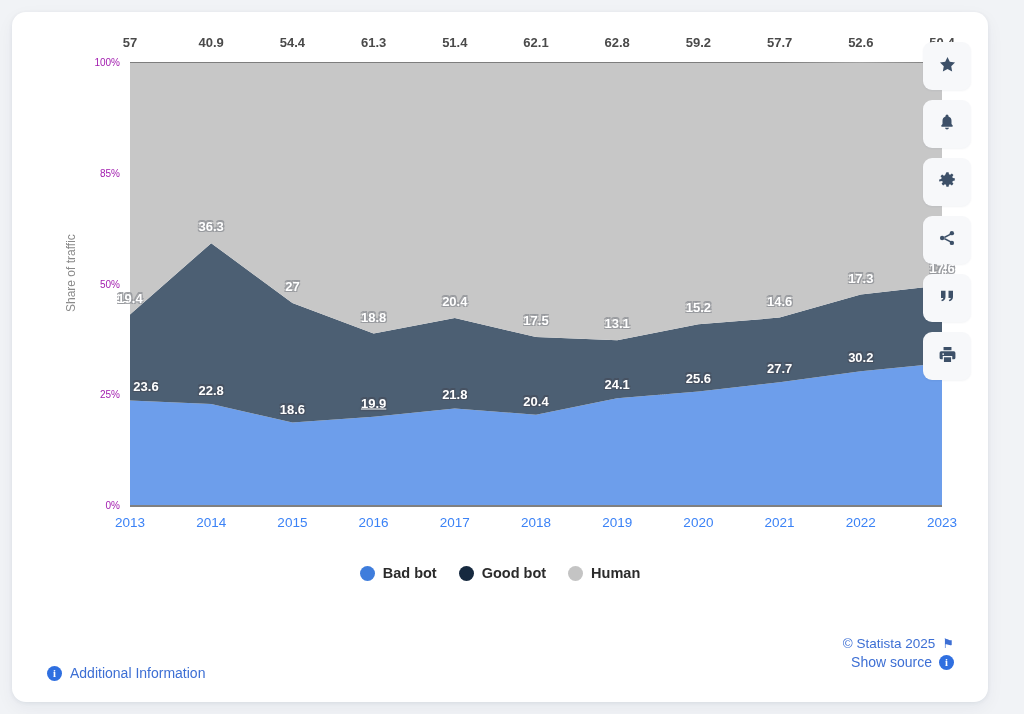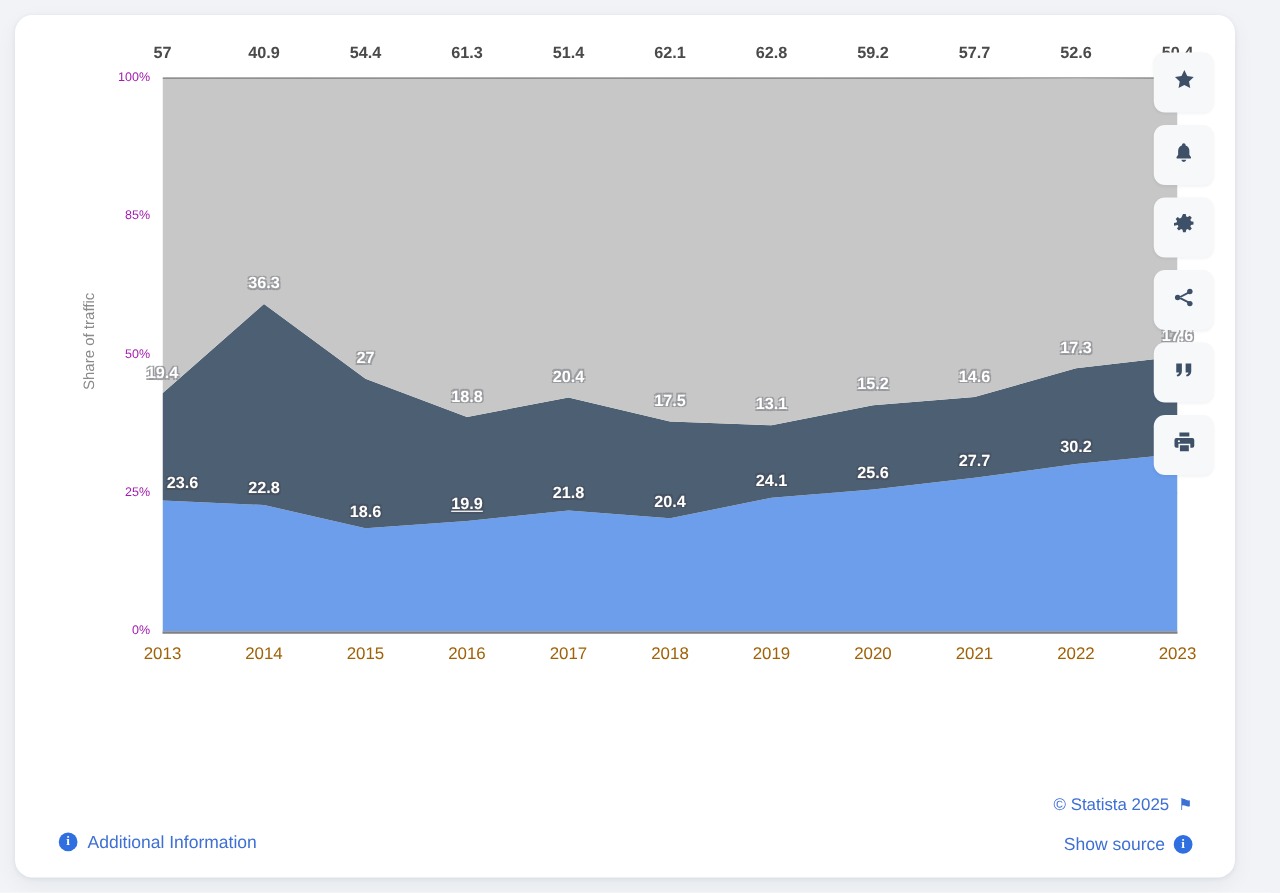--- a/index.html
+++ b/index.html
@@ -78,21 +78,21 @@
     transform: rotate(-90deg);
     transform-origin: left top;
     white-space: nowrap;
   }
 
   
   .xlab {
     position: absolute;
     top: 453px;
     font-size: 13.5px;
-    color: #a16207;
+    color: #3b82f6;
     transform: translateX(-50%);
     white-space: nowrap;
   }
 
   
   svg.areas { position: absolute; left: 0; top: 0; }
 
   
   .dlab {
     position: absolute;
@@ -138,21 +138,21 @@
   .footer-left .txt { font-size: 14px; color: #3d6fd4; }
   .footer-right {
     position: absolute; right: 34px; top: 624px;
     text-align: right;
   }
   .copyright {
     display: flex; align-items: center; justify-content: flex-end; gap: 7px;
     font-size: 13.5px; color: #3d6fd4; cursor: pointer;
   }
   .showsource {
-    margin-top: 16px;
+    margin-top: 3px;
     display: flex; align-items: center; justify-content: flex-end; gap: 7px;
     font-size: 14px; color: #3d6fd4; cursor: pointer;
   }
   .info-badge {
     width: 15px; height: 15px; border-radius: 50%;
     background: #2f6fe0; color: #fff;
     font-size: 10.5px; font-weight: bold;
     display: flex; align-items: center; justify-content: center;
     font-family: "Liberation Serif", serif;
   }
@@ -285,20 +285,34 @@
             <div class="dlab white" style="left: 649.6px; top: 306.289px;">27.7</div>
             <div class="dlab top" style="left: 730.8px; top: -20px;">52.6</div>
             <div class="dlab whitelight" style="left: 730.8px; top: 215.575px;">17.3</div>
             <div class="dlab white" style="left: 730.8px; top: 295.214px;">30.2</div>
             <div class="dlab top" style="left: 812px; top: -20px;">50.4</div>
             <div class="dlab whitelight" style="left: 812px; top: 206.272px;">17.6</div>
             <div class="dlab white" style="left: 812px; top: 287.24px;">32</div>
           </div>
       </div>
 
+      <div class="legend" id="legend">
+          <div class="legend-item">
+            <span class="legend-dot" style="background: rgb(63, 125, 220);"></span>
+            <span class="legend-label">Bad bot</span>
+          </div>
+          <div class="legend-item">
+            <span class="legend-dot" style="background: rgb(22, 41, 63);"></span>
+            <span class="legend-label">Good bot</span>
+          </div>
+          <div class="legend-item">
+            <span class="legend-dot" style="background: rgb(196, 196, 196);"></span>
+            <span class="legend-label">Human</span>
+          </div>
+        </div>
     </div>
 
     <div class="footer-left">
       <span class="info-badge">i</span>
       <span class="txt">Additional Information</span>
     </div>
 
     <div class="footer-right">
       <div class="copyright">
         <span>© Statista 2025</span>

